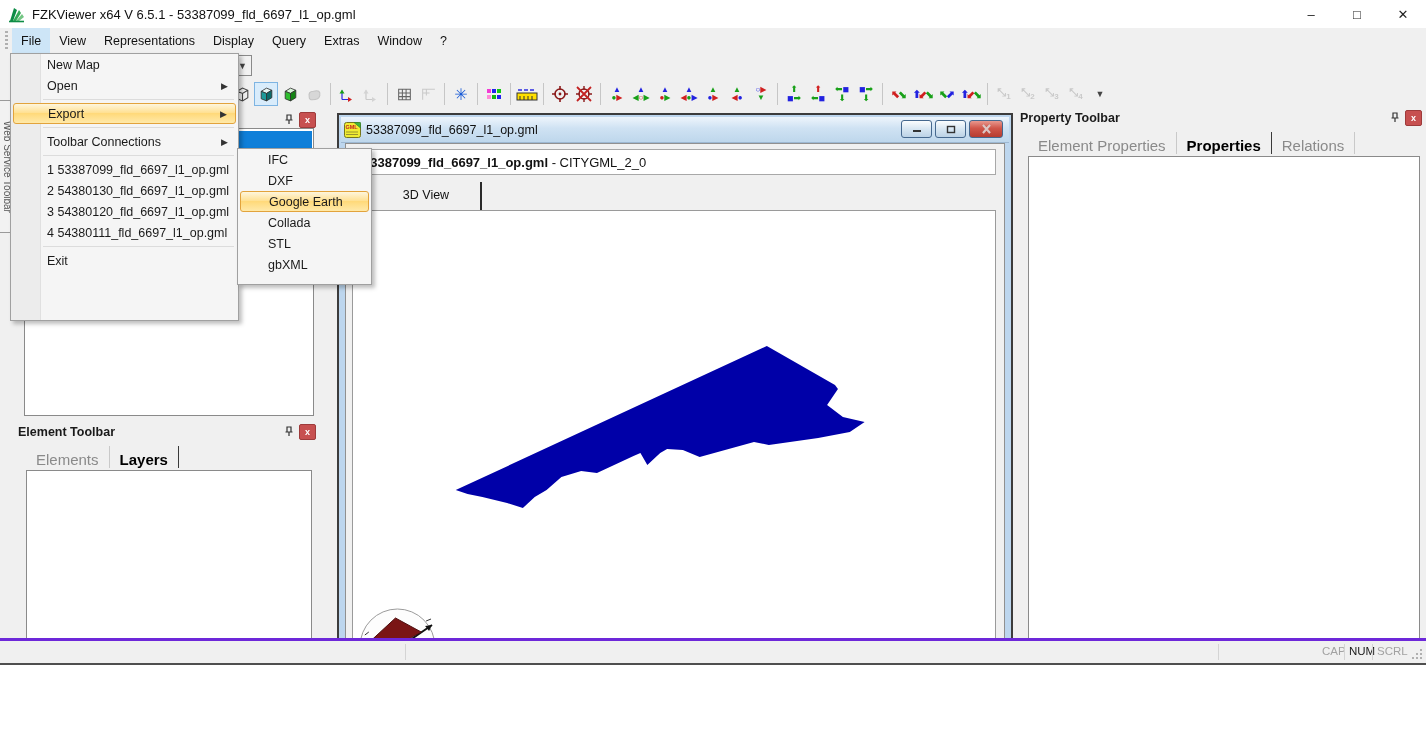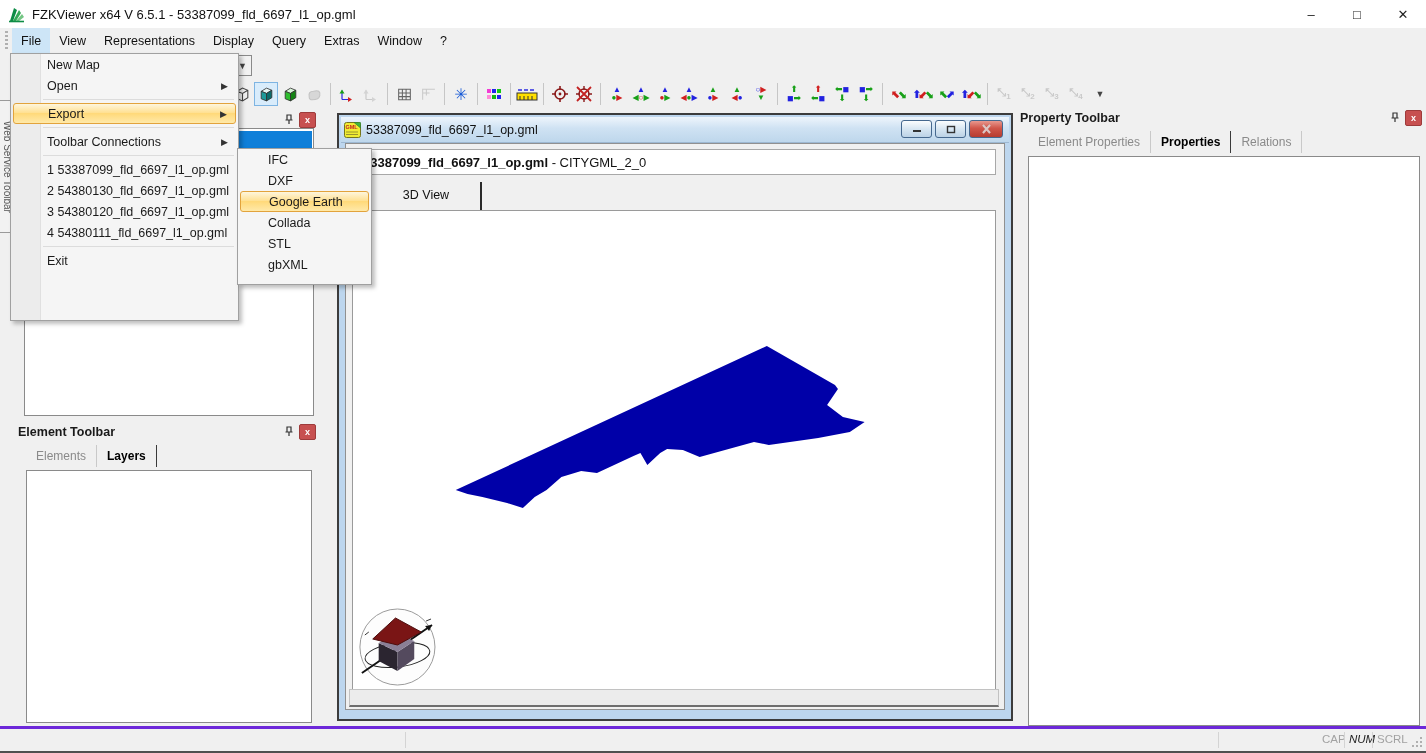--- a/index.html
+++ b/index.html
@@ -1,17 +1,17 @@
 <!DOCTYPE html>
 <html><head>
 <meta charset="utf-8">
 <style>
   html,body{margin:0;padding:0;}
   body{font-family:"Liberation Sans","DejaVu Sans",sans-serif;-webkit-font-smoothing:antialiased;}
-  #app{position:relative;width:1426px;height:753px;background:#f0f0f0;overflow:hidden;border-bottom:2px solid #4f4f4f;box-sizing:border-box;}
+  #app{position:relative;width:1426px;height:665px;background:#f0f0f0;overflow:hidden;border-bottom:2px solid #4f4f4f;box-sizing:border-box;}
   
   .titlebar{position:absolute;left:0;top:0;width:100%;height:28px;background:#ffffff;display:flex;align-items:center;}
   .titlebar .appicon{width:18px;height:18px;margin-left:8px;margin-right:6px;}
   .titlebar .title{font-size:13px;color:#101010;}
   .wincontrols{position:absolute;right:0;top:0;height:28px;display:flex;}
   .wcbtn{width:46px;height:28px;display:flex;align-items:center;justify-content:center;font-size:13px;color:#222;}
   
   .menubar{position:absolute;left:0;top:28px;width:100%;height:25px;background:#f0f0f0;display:flex;align-items:stretch;padding-left:12px;box-sizing:border-box;}
   .menubar .mitem{padding:0 9px;display:flex;align-items:center;font-size:12.5px;color:#111;}
   .menubar .mitem.active{background:#cde5f7;}
@@ -29,21 +29,21 @@
   .nv{display:flex;flex-direction:column;align-items:center;line-height:1;}
   .nv .r{display:flex;align-items:center;line-height:1;}
   .g8{font-size:8px;} .g9{font-size:9px;} .g11{font-size:11px;font-weight:bold;}
   
   .panel{position:absolute;background:#f0f0f0;}
   .phead{position:absolute;left:0;top:0;right:0;height:19px;display:flex;align-items:center;background:#f0f0f0;}
   .phead .ptitle{font-size:12.5px;font-weight:600;color:#1a1a1a;margin-left:0;}
   .phbtns{position:absolute;right:4px;top:2px;display:flex;gap:3px;}
   .pinbtn{width:14px;height:14px;display:flex;align-items:center;justify-content:center;}
   .xbtn{width:15px;height:14px;background:#c75050;border:1px solid #9e3b3b;border-radius:2px;color:#fff;font-size:9px;font-weight:bold;display:flex;align-items:center;justify-content:center;line-height:1;}
-  .ptabs{position:absolute;left:8px;right:4px;display:flex;align-items:center;height:24px;font-size:12px;}
+  .ptabs{position:absolute;left:8px;right:4px;display:flex;align-items:flex-end;height:24px;font-size:15px;}
   .ptab{padding:0 10px;color:#8a8a8a;}
   .ptab.active{color:#000;font-weight:bold;}
   .tabline{width:1px;height:22px;background:#3a3a3a;}
   .tabline.light{background:#c9c9c9;}
   .listbox{position:absolute;background:#fff;border:1px solid #8a8a8a;box-sizing:border-box;}
   .selrow{position:absolute;background:#0f7fd9;}
   
   .vtab{position:absolute;left:0;top:100px;width:16px;height:133px;background:#f2f2f2;border:1px solid #9a9a9a;border-left:none;border-radius:0 2px 2px 0;box-sizing:border-box;display:flex;align-items:center;justify-content:center;}
   .vtab span{writing-mode:vertical-rl;font-size:10px;color:#555;white-space:nowrap;}
   
@@ -58,21 +58,21 @@
   .dochdr .fname{font-size:13px;font-weight:bold;color:#111;margin-left:10px;}
   .dochdr .fmt{font-size:13px;color:#111;white-space:pre;}
   .viewtab{position:absolute;left:28px;top:38px;width:104px;height:26px;display:flex;align-items:center;justify-content:center;font-size:12.5px;color:#111;}
   .viewtabline{position:absolute;left:134px;top:38px;width:2px;height:28px;background:#2a2a2a;}
   .viewport{position:absolute;left:6px;top:66px;right:8px;height:482px;background:#fff;border:1px solid #9a9a9a;box-sizing:border-box;}
   .childstatus{position:absolute;left:3px;right:5px;bottom:2px;height:18px;background:#ececec;border:1px solid #c2c2c2;border-bottom:2px solid #6e6e6e;box-sizing:border-box;}
   
   .statusbar{position:absolute;left:0;bottom:0;width:100%;height:22px;background:#f0f0f0;border-top:3px solid #6d28d9;}
   .ssep{position:absolute;top:3px;width:1px;height:16px;background:#d4d4d4;}
   .skey{position:absolute;top:4px;font-size:11.5px;color:#a2a2a2;}
-  .skey.active{color:#1c1c1c;font-style:italic;}
+  .skey.active{color:#1c1c1c;}
   .gripdots{position:absolute;right:3px;bottom:3px;width:12px;height:12px;}
   
   .menu{position:absolute;background:#f5f5f5;border:1px solid #a0a0a0;box-shadow:3px 3px 4px rgba(0,0,0,.25);z-index:50;text-align:right;}
   .menu .gutter{position:absolute;left:0;top:0;bottom:0;width:29px;background:#ececec;border-right:1px solid #e0e0e0;}
   .mrow{position:relative;height:21px;display:flex;align-items:center;font-size:12.5px;color:#1a1a1a;padding-left:34px;margin:0 2px;}
   .mrow .arrow{position:absolute;right:8px;font-size:9px;color:#333;}
   .mrow.hl{background:linear-gradient(#fef6dd,#ffe194 45%,#ffd876 46%,#ffe9a9);border:1px solid #e2a33c;border-radius:3px;box-sizing:border-box;}
   .msep{height:1px;background:#dcdcdc;margin:3px 4px 3px 32px;}
   #filemenu{left:10px;top:53px;width:227px;height:266px;}
   #exportmenu{left:237px;top:148px;width:133px;height:135px;z-index:51;}

